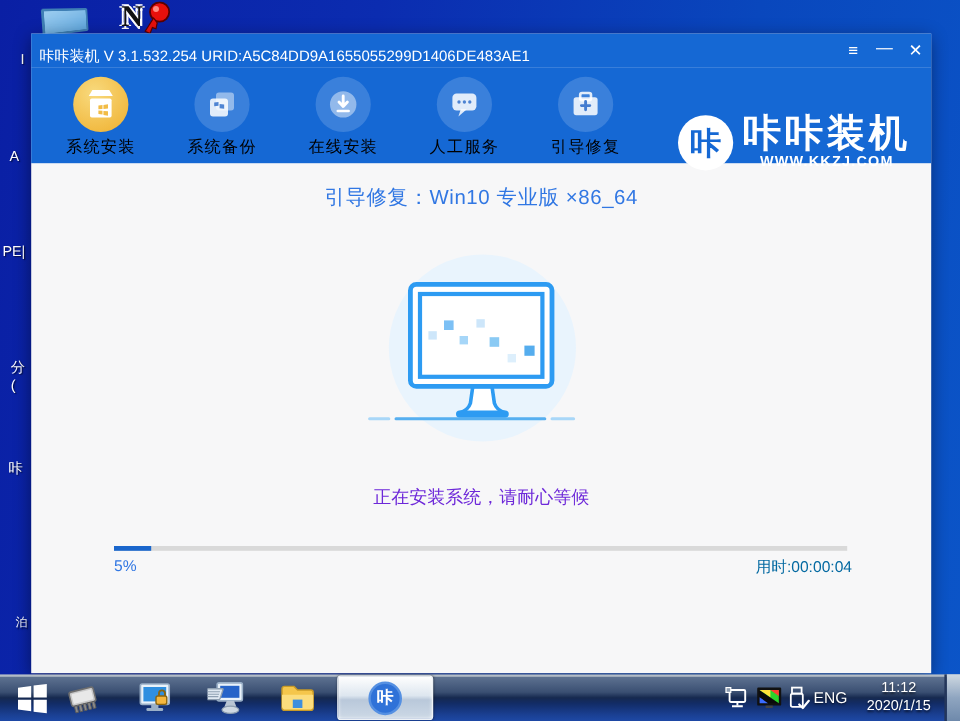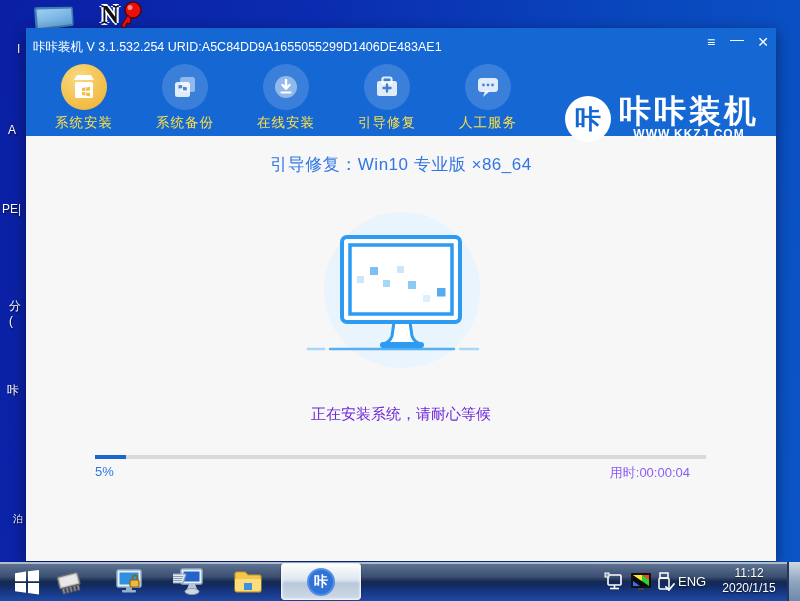--- a/index.html
+++ b/index.html
@@ -46,21 +46,21 @@
   .header {
     position:absolute; left:0; top:28px; width:100%; height:80px;
     background:#1568d4; display:flex; align-items:flex-start; padding-left:26px;
   }
   .nav-item { width:64px; margin-right:37px; text-align:center; cursor:pointer; }
   .nav-circle {
     width:46px; height:46px; border-radius:50%; margin:8px auto 4px auto;
     background:rgba(255,255,255,.16); display:flex; align-items:center; justify-content:center;
   }
   .nav-item.active .nav-circle { background:radial-gradient(circle at 38% 30%,#f8da7e,#f2bc45 70%,#edae2f); }
-  .nav-label { color:#fde047; font-size:13.5px; letter-spacing:1px; white-space:nowrap; }
+  .nav-label { color:#000000; font-size:13.5px; letter-spacing:1px; white-space:nowrap; }
   .nav-glyph { width:26px; height:26px; display:block; }
 
   .brand { position:absolute; left:539px; top:40px; display:flex; align-items:center; }
   .brand-circle {
     width:46px; height:46px; border-radius:50%; background:#fff;
     display:flex; align-items:center; justify-content:center;
     color:#1568d4; font-size:26px; font-weight:bold;
   }
   .brand-text { margin-left:8px; color:#fff; }
   .brand-name { font-size:32px; font-weight:bold; letter-spacing:3px; line-height:28px; }
@@ -73,21 +73,21 @@
   .illustration { position:absolute; left:276px; top:182px; width:200px; height:166px; }
   .status-text {
     position:absolute; left:0; top:377px; width:100%; text-align:center;
     color:#6d28d9; font-size:15px;
   }
   .progress-track {
     position:absolute; left:69px; top:427px; width:611px; height:4px; background:#d9d9d9;
   }
   .progress-fill { height:100%; background:#1a66cc; width:0; }
   .progress-pct { position:absolute; left:69px; top:436px; color:#3177e3; font-size:13px; }
-  .elapsed { position:absolute; right:86px; top:436px; color:#8b5cf6; font-size:13px; }
+  .elapsed { position:absolute; right:66px; top:436px; color:#0369a1; font-size:13px; }
 
   
   .taskbar {
     position:absolute; left:0; bottom:0; width:800px; height:39px;
     background:linear-gradient(#b3bcc6 0%,#b3bcc6 4%,#5d7190 6%,#3a4f72 38%,#16294f 50%,#122c66 62%,#1a3f92 86%,#1e49a6 100%);
   }
   .tb-item { position:absolute; top:5px; width:30px; height:30px; display:flex; align-items:center; justify-content:center; cursor:pointer; }
   .tb-active-btn {
     position:absolute; left:281px; top:1px; width:80px; height:37px;
     background:linear-gradient(#fefefe,#dde6ef 45%,#b9c8da 55%,#cdd9e6);
@@ -186,41 +186,41 @@
           <path d="M13 6 v8 M9.5 11 L13 14.8 L16.5 11" stroke="#fff" stroke-width="2.4" fill="none" stroke-linecap="round" stroke-linejoin="round"></path>
           <path d="M8.5 18.5 h9" stroke="#fff" stroke-width="2.2" stroke-linecap="round"></path>
         </svg>
       </div>
       <div class="nav-label">在线安装</div>
     </div>
 
     <div class="nav-item">
       <div class="nav-circle">
         <svg class="nav-glyph" viewBox="0 0 26 26">
-          <rect x="8.5" y="3.5" width="9" height="6" rx="1.6" fill="none" stroke="rgba(255,255,255,.85)" stroke-width="2.2"></rect>
-          <rect x="3" y="7" width="20" height="15" rx="2.2" fill="rgba(255,255,255,.85)"></rect>
-          <path d="M13 10.5 v7 M9.5 14 h7" stroke="rgba(40,105,200,.85)" stroke-width="2.4" stroke-linecap="round"></path>
-        </svg>
-      </div>
-      <div class="nav-label">引导修复</div>
-    </div>
-
-    <div class="nav-item">
-      <div class="nav-circle">
-        <svg class="nav-glyph" viewBox="0 0 26 26">
           <rect x="3" y="4" width="20" height="14" rx="3.5" fill="rgba(255,255,255,.85)"></rect>
           <path d="M10 17 L8 23 L15 17 Z" fill="rgba(255,255,255,.85)"></path>
           <g fill="rgba(40,105,200,.8)">
             <circle cx="8.5" cy="11" r="1.4"></circle>
               <circle cx="13" cy="11" r="1.4"></circle>
               <circle cx="17.5" cy="11" r="1.4"></circle>
           </g>
         </svg>
       </div>
       <div class="nav-label">人工服务</div>
+    </div>
+
+    <div class="nav-item">
+      <div class="nav-circle">
+        <svg class="nav-glyph" viewBox="0 0 26 26">
+          <rect x="8.5" y="3.5" width="9" height="6" rx="1.6" fill="none" stroke="rgba(255,255,255,.85)" stroke-width="2.2"></rect>
+          <rect x="3" y="7" width="20" height="15" rx="2.2" fill="rgba(255,255,255,.85)"></rect>
+          <path d="M13 10.5 v7 M9.5 14 h7" stroke="rgba(40,105,200,.85)" stroke-width="2.4" stroke-linecap="round"></path>
+        </svg>
+      </div>
+      <div class="nav-label">引导修复</div>
     </div>
 
     <div class="brand">
       <div class="brand-circle">咔</div>
       <div class="brand-text">
         <div class="brand-name">咔咔装机</div>
         <div class="brand-url">WWW.KKZJ.COM</div>
       </div>
     </div>
   </div>

